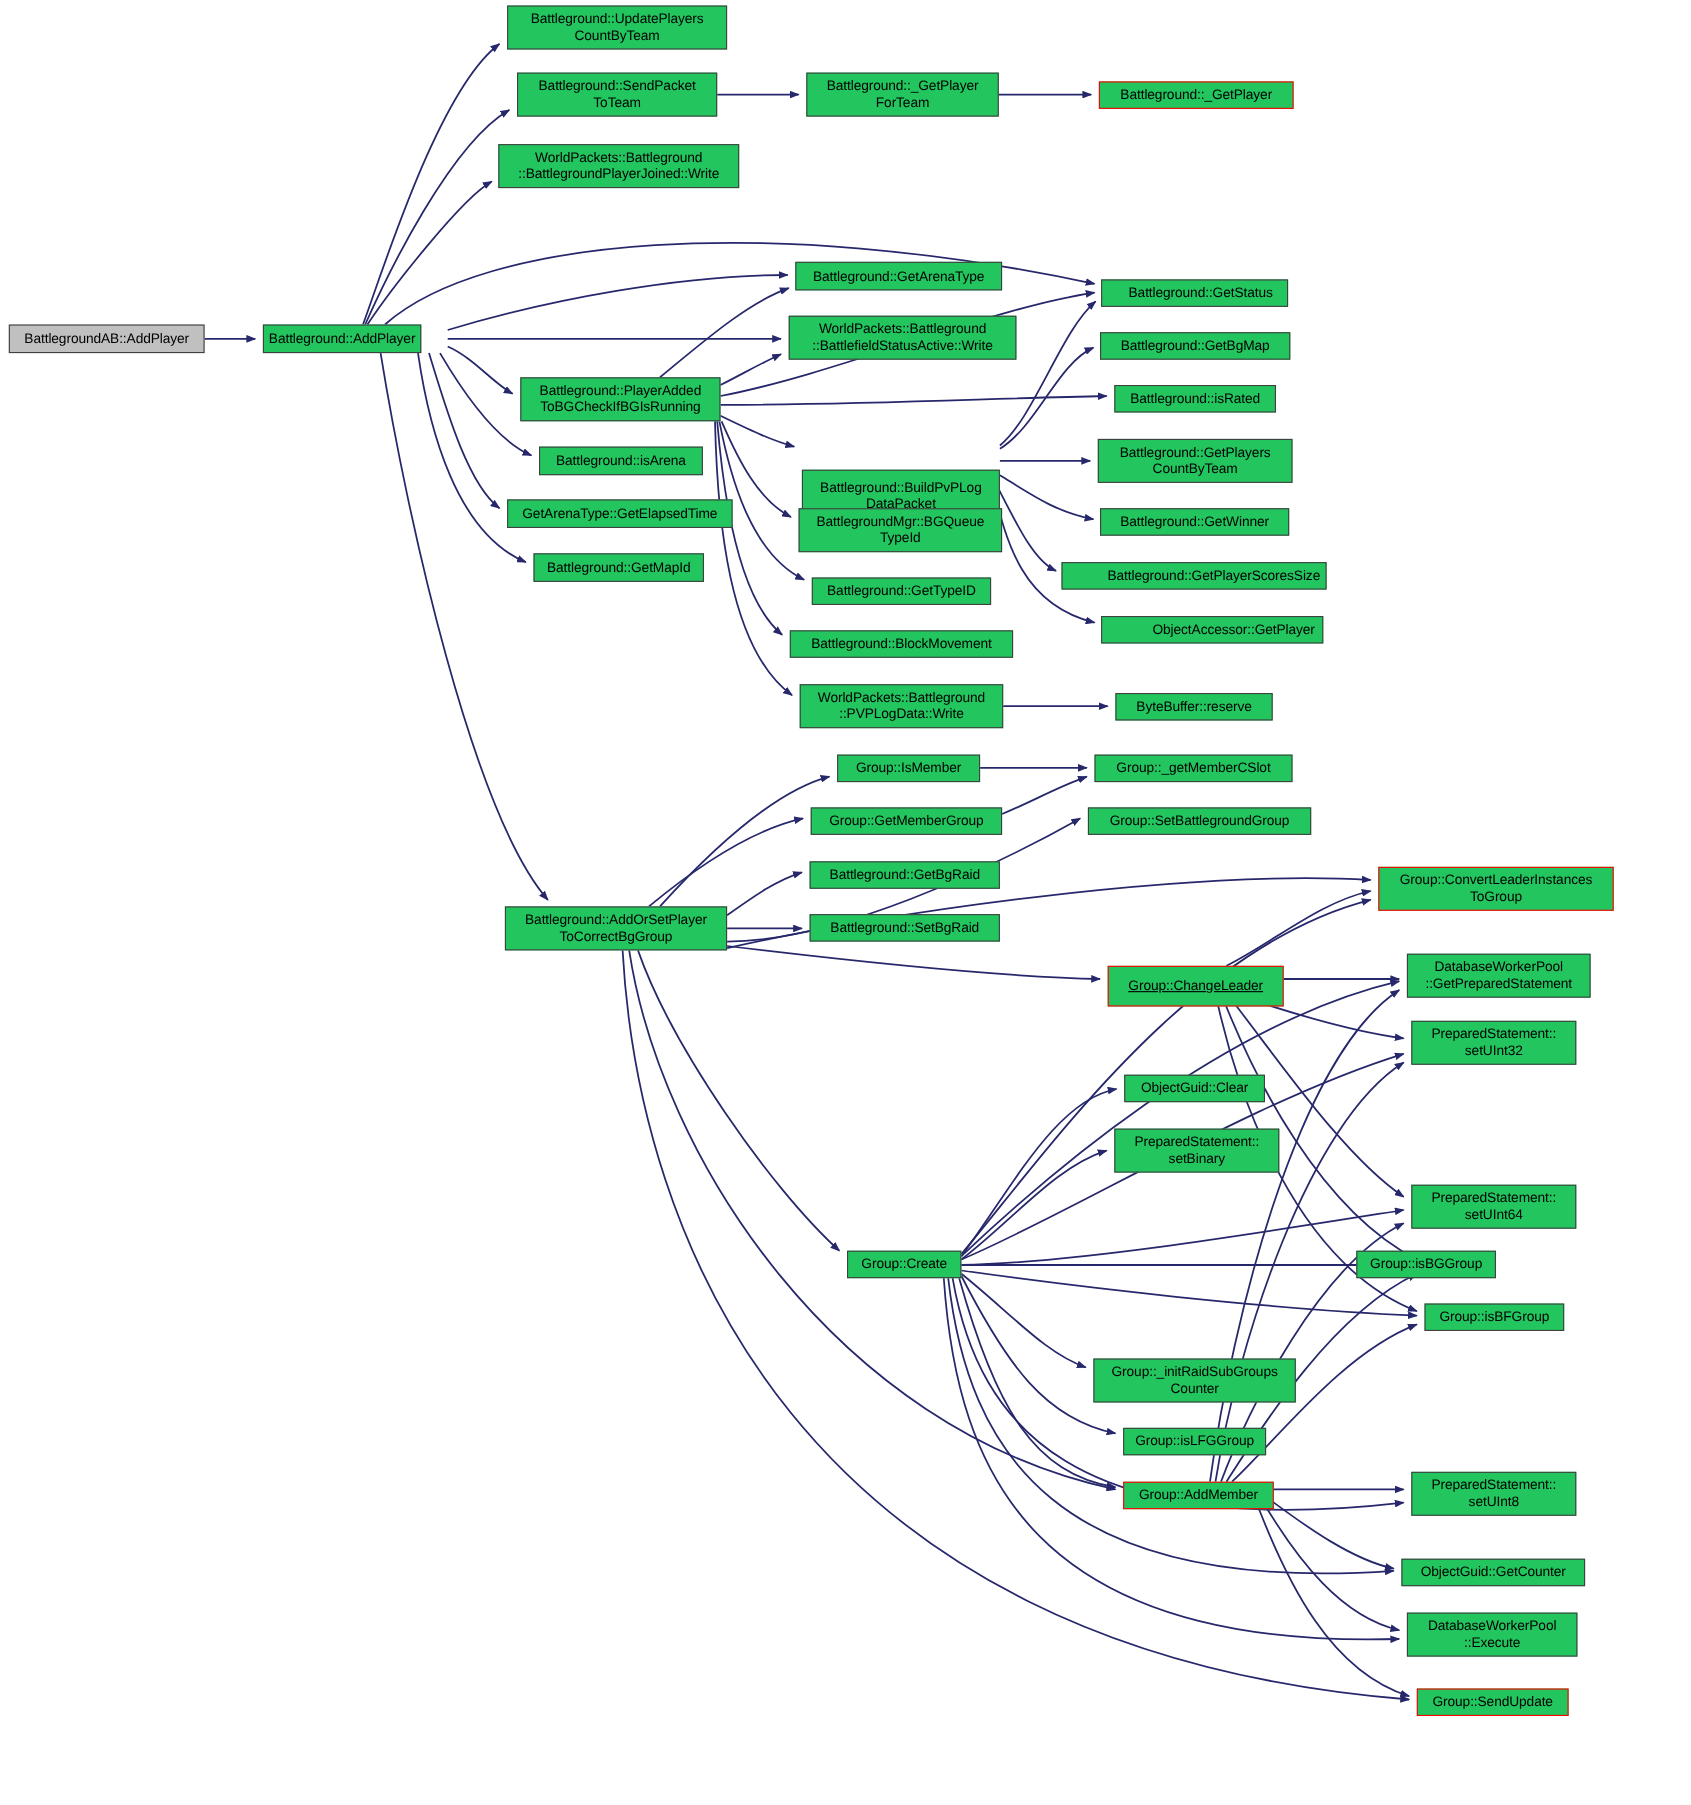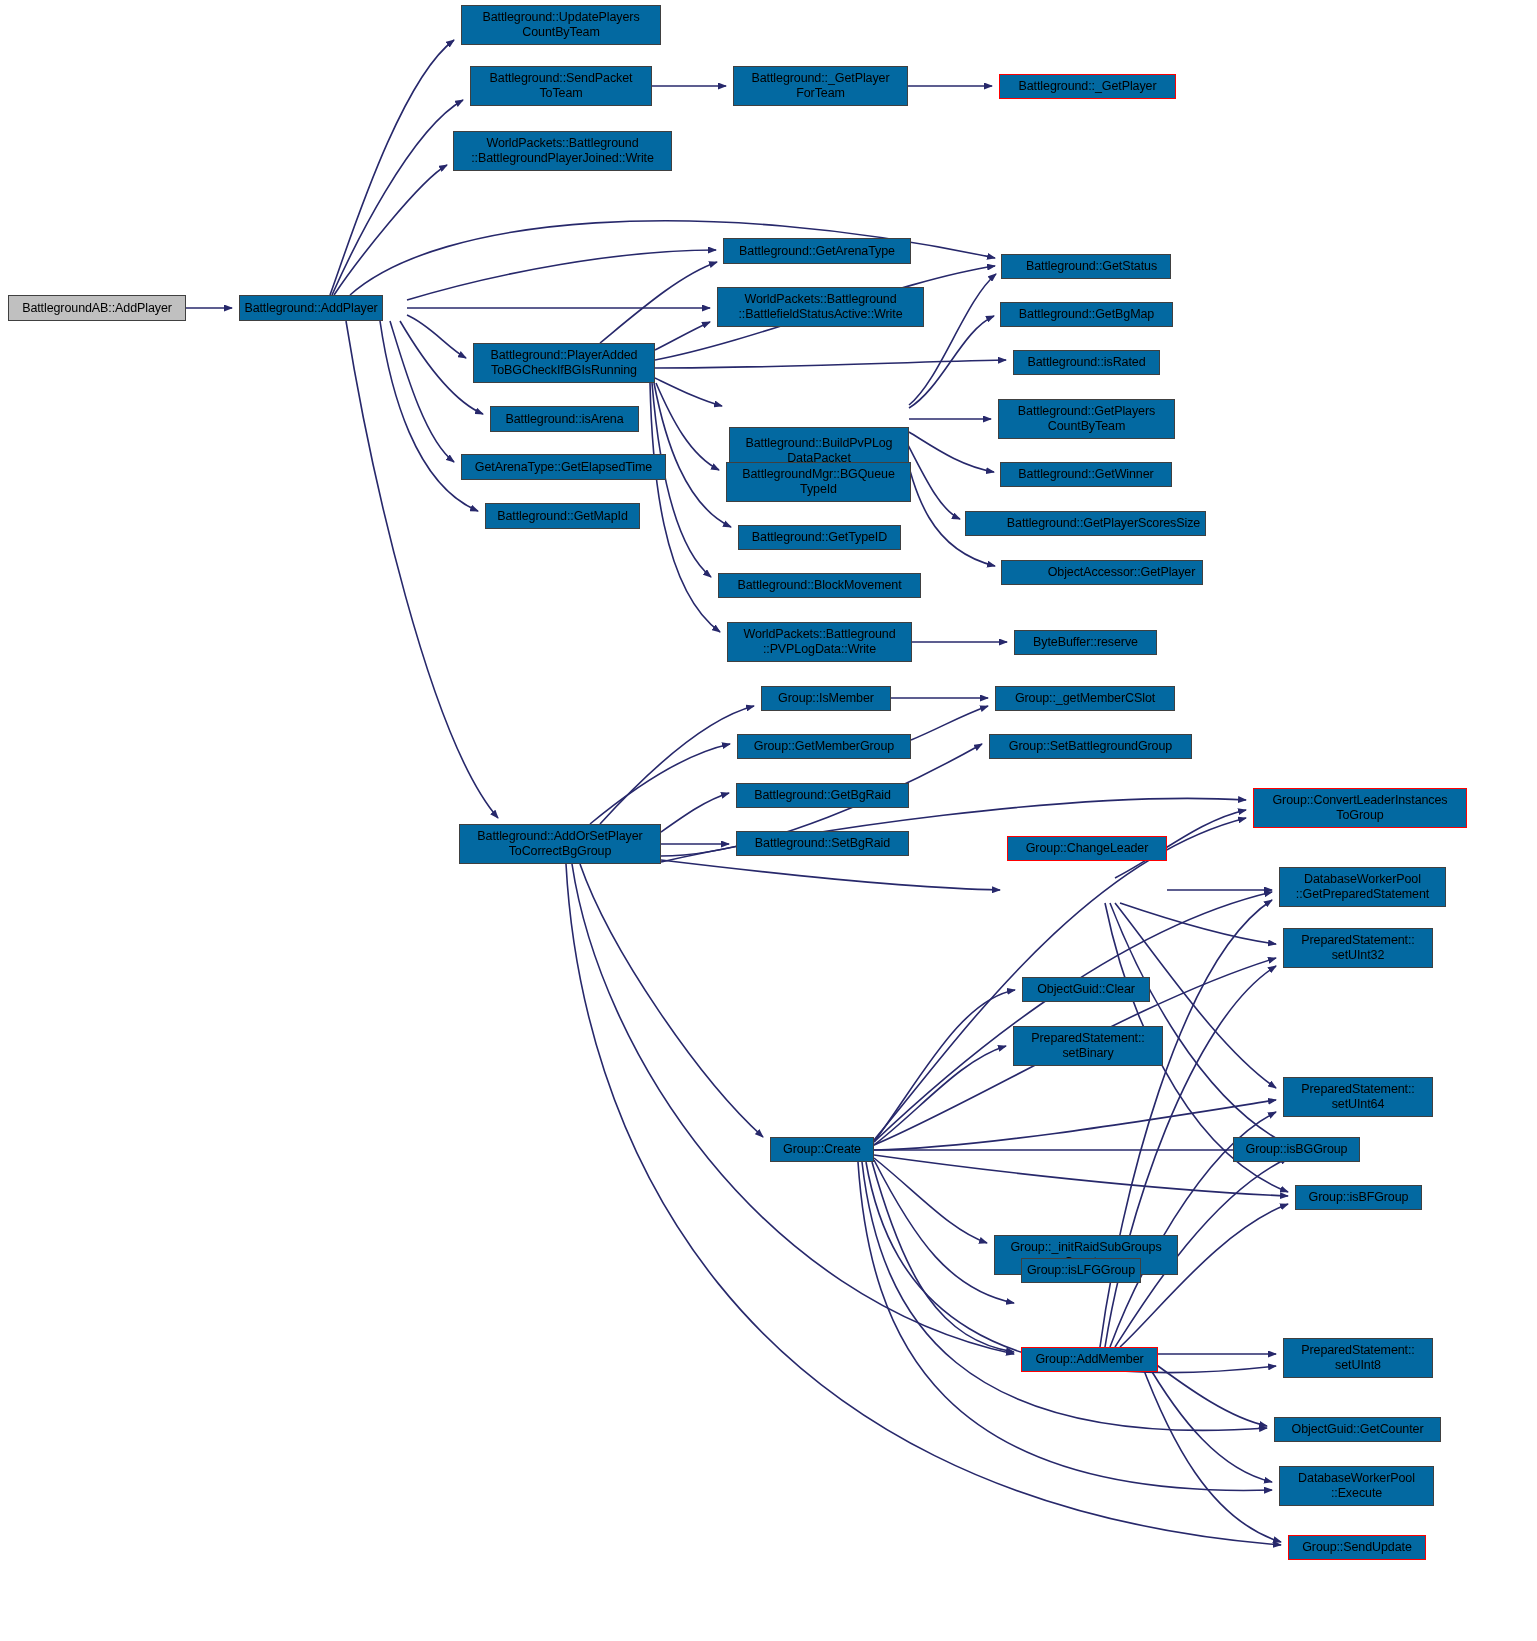--- a/index.html
+++ b/index.html
@@ -19,21 +19,21 @@
     position: absolute;
     left: 0; top: 0;
     width: 1537px;
     height: 1641px;
     pointer-events: none;
   }
   .node {
     position: absolute;
     box-sizing: border-box;
     border: 1px solid #404040;
-    background: #0369a1;
+    background: #22c55e;
     color: #000000;
     font-size: 12.5px;
     line-height: 15px;
     display: flex;
     align-items: center;
     justify-content: center;
     text-align: center;
     white-space: pre-line;
     letter-spacing: -0.1px;
   }
@@ -169,36 +169,36 @@
       <div class="node" style="left: 761px; top: 686px; width: 130px; height: 25px;">Group::IsMember</div>
       <div class="node" style="left: 737px; top: 734px; width: 174px; height: 25px;">Group::GetMemberGroup</div>
       <div class="node" style="left: 736px; top: 783px; width: 173px; height: 25px;">Battleground::GetBgRaid</div>
       <div class="node" style="left: 736px; top: 831px; width: 173px; height: 25px;">Battleground::SetBgRaid</div>
       <div class="node" style="left: 459px; top: 824px; width: 202px; height: 40px;">Battleground::AddOrSetPlayer
 ToCorrectBgGroup</div>
       <div class="node" style="left: 995px; top: 686px; width: 180px; height: 25px;">Group::_getMemberCSlot</div>
       <div class="node" style="left: 989px; top: 734px; width: 203px; height: 25px;">Group::SetBattlegroundGroup</div>
       <div class="node highlight" style="left: 1253px; top: 788px; width: 214px; height: 40px;">Group::ConvertLeaderInstances
 ToGroup</div>
-      <div class="node highlight" style="left: 1007px; top: 836px; width: 160px; height: 25px;">Group::ChangeLeader</div>
+      <div class="node highlight" style="left: 1007px; top: 878px; width: 160px; height: 37px; text-decoration: underline;">Group::ChangeLeader</div>
       <div class="node" style="left: 1279px; top: 867px; width: 167px; height: 40px;">DatabaseWorkerPool
 ::GetPreparedStatement</div>
       <div class="node" style="left: 1283px; top: 928px; width: 150px; height: 40px;">PreparedStatement::
 setUInt32</div>
       <div class="node" style="left: 1022px; top: 977px; width: 128px; height: 25px;">ObjectGuid::Clear</div>
       <div class="node" style="left: 1013px; top: 1026px; width: 150px; height: 40px;">PreparedStatement::
 setBinary</div>
       <div class="node" style="left: 1283px; top: 1077px; width: 150px; height: 40px;">PreparedStatement::
 setUInt64</div>
       <div class="node" style="left: 1233px; top: 1137px; width: 127px; height: 25px;">Group::isBGGroup</div>
       <div class="node" style="left: 1295px; top: 1185px; width: 127px; height: 25px;">Group::isBFGroup</div>
       <div class="node" style="left: 770px; top: 1137px; width: 104px; height: 25px;">Group::Create</div>
       <div class="node" style="left: 994px; top: 1235px; width: 184px; height: 40px;">Group::_initRaidSubGroups
 Counter</div>
-      <div class="node" style="left: 1021px; top: 1258px; width: 120px; height: 25px;">Group::isLFGGroup</div>
+      <div class="node" style="left: 1021px; top: 1298px; width: 130px; height: 25px;">Group::isLFGGroup</div>
       <div class="node highlight" style="left: 1021px; top: 1347px; width: 137px; height: 25px;">Group::AddMember</div>
       <div class="node" style="left: 1283px; top: 1338px; width: 150px; height: 40px;">PreparedStatement::
 setUInt8</div>
       <div class="node" style="left: 1274px; top: 1417px; width: 167px; height: 25px;">ObjectGuid::GetCounter</div>
       <div class="node" style="left: 1279px; top: 1466px; width: 155px; height: 40px;">DatabaseWorkerPool
 ::Execute</div>
       <div class="node highlight" style="left: 1288px; top: 1535px; width: 138px; height: 25px;">Group::SendUpdate</div>
     </div>
 </div>
 

